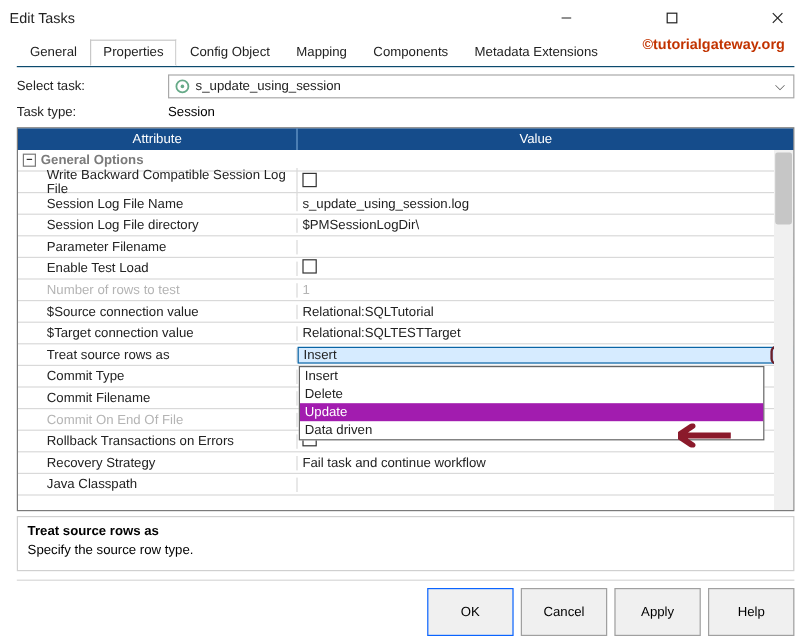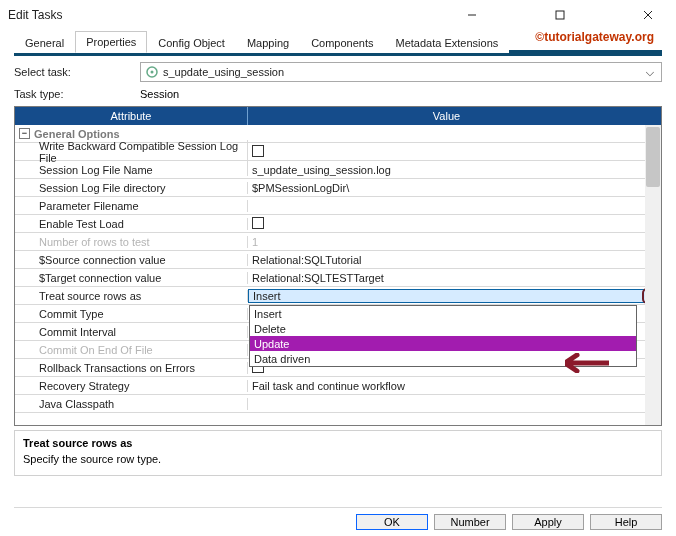--- a/index.html
+++ b/index.html
@@ -5,21 +5,21 @@
 * { box-sizing: border-box; margin: 0; padding: 0; font-family: "Segoe UI", Tahoma, sans-serif; font-size: 11px; }
 body { background: #fff; width: 676px; height: 536px; overflow: hidden; position: relative; }
 
 .titlebar { height: 30px; display: flex; align-items: center; padding: 0 8px; gap: 48px; }
 .titlebar .title { font-size: 12px; flex: 1; color: #222; }
 .titlebar .winbtn { width: 40px; height: 28px; display: flex; align-items: center; justify-content: center; color: #222; }
 .titlebar .winbtn svg { width: 10px; height: 10px; }
 
 .branding { position: absolute; right: 22px; top: 30px; color: #c23300; font-size: 12px; font-weight: bold; }
 
-.tabstrip { display: flex; align-items: center; border-bottom: 6px solid #0c4a6e; margin: 2px 14px 0 14px; height: 24px; }
+.tabstrip { display: flex; align-items: flex-start; border-bottom: 1px solid #0c4a6e; margin: 2px 14px 0 14px; height: 24px; }
 .tab { padding: 4px 10px; border: 1px solid transparent; border-bottom: none; color: #222; position: relative; top: 1px; background: #fff; }
 .tab.active { border-color: #c8c8c8; border-bottom: 1px solid #fff; }
 
 .formrow { display: flex; align-items: center; margin: 6px 14px; justify-content: flex-end; }
 .formrow .lbl { width: 126px; color: #222; }
 .formrow .val { flex: 1; }
 
 .selectbox { display: flex; align-items: center; border: 1px solid #a9a9a9; background: #fff; height: 20px; padding: 0 4px; }
 .selectbox .icon { width: 14px; height: 14px; margin-right: 4px; display:flex; align-items:center; justify-content:center; }
 .selectbox .txt { flex: 1; color: #222; }
@@ -51,21 +51,21 @@
 
 .scrollbar { position: absolute; right: 0; top: 0; width: 16px; height: 100%; background: #f0f0f0; }
 .scrollthumb { position: absolute; right: 1px; top: 2px; width: 14px; height: 60px; background: #c6c6c6; border-radius: 2px; }
 
 .arrow { position: absolute; right: 52px; top: 228px; z-index: 20; }
 
 .desc { margin: 4px 14px; border: 1px solid #d0d0d0; padding: 6px 8px 10px 8px; background: #fff; height: 46px; }
 .desc .dt { font-weight: bold; margin-bottom: 4px; }
 
 .bottombar { position: absolute; bottom: 6px; right: 14px; display: flex; gap: 6px; border-top: 1px solid #d8d8d8; padding-top: 6px; width: calc(100% - 28px); justify-content: flex-end; left: 14px; }
-.btn { width: 72px; height: 16px; border: 1px solid #a0a0a0; background: #f0f0f0; display: flex; align-items: center; justify-content: center; }
+.btn { width: 72px; height: 40px; border: 1px solid #a0a0a0; background: #f0f0f0; display: flex; align-items: center; justify-content: center; }
 .btn.primary { border: 1px solid #0a64ff; }
 </style>
 </head>
 <body>
 
 <div class="titlebar">
   <span class="title">Edit Tasks</span>
   <div class="winbtn">
       <svg viewBox="0 0 10 10">
         <line x1="1" y1="5" x2="9" y2="5" stroke="#222" stroke-width="1"></line>
@@ -172,21 +172,21 @@
               <path d="M0 0 L8 0 L4 6 Z" fill="#333"></path>
             </svg>
           </span>
       </div>
     </div>
     <div class="row">
         <div class="cellattr">Commit Type</div>
         <div class="cellval"></div>
       </div>
     <div class="row">
-        <div class="cellattr">Commit Interval</div>
+        <div class="cellattr">Commit Filename</div>
         <div class="cellval"></div>
       </div>
     <div class="row disabled">
         <div class="cellattr">Commit On End Of File</div>
         <div class="cellval"></div>
       </div>
     <div class="row">
         <div class="cellattr">Rollback Transactions on Errors</div>
         <div class="cellval"><span class="checkbox"></span></div>
       </div>
@@ -216,16 +216,16 @@
   </div>
 </div>
 
 <div class="desc">
   <div class="dt">Treat source rows as</div>
   <div>Specify the source row type.</div>
 </div>
 
 <div class="bottombar">
   <div class="btn primary">OK</div>
-  <div class="btn">Number</div>
+  <div class="btn">Cancel</div>
   <div class="btn">Apply</div>
   <div class="btn">Help</div>
 </div>
 
 </body></html>

